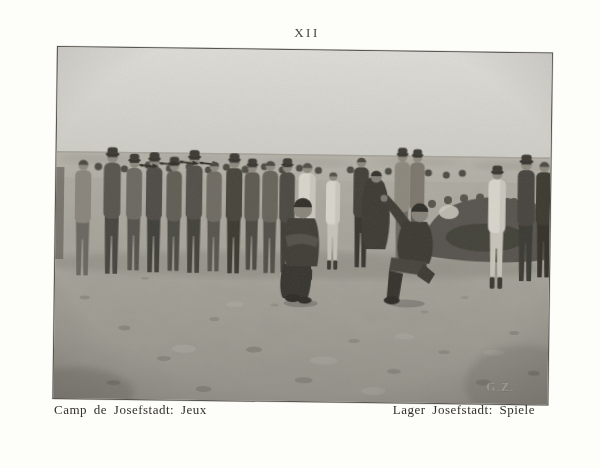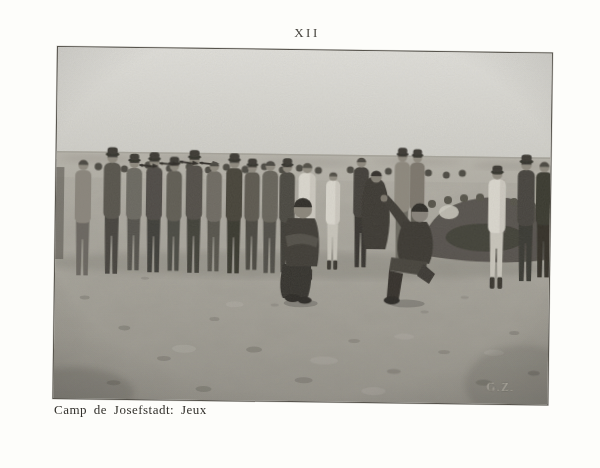--- a/index.html
+++ b/index.html
@@ -256,13 +256,14 @@
 
   <text class="sig" x="433" y="338">G.Z.</text>
 
   <rect x="0" y="0" width="494" height="351" filter="url(#grain)" opacity="0.8"></rect>
   <rect x="0" y="0" width="494" height="351" fill="url(#vig)"></rect>
 </svg>
 </div>
 
 <div class="captions">
   <span>Camp de Josefstadt: Jeux</span>
+  <span>Lager Josefstadt: Spiele</span>
 </div>
 
 </body></html>

